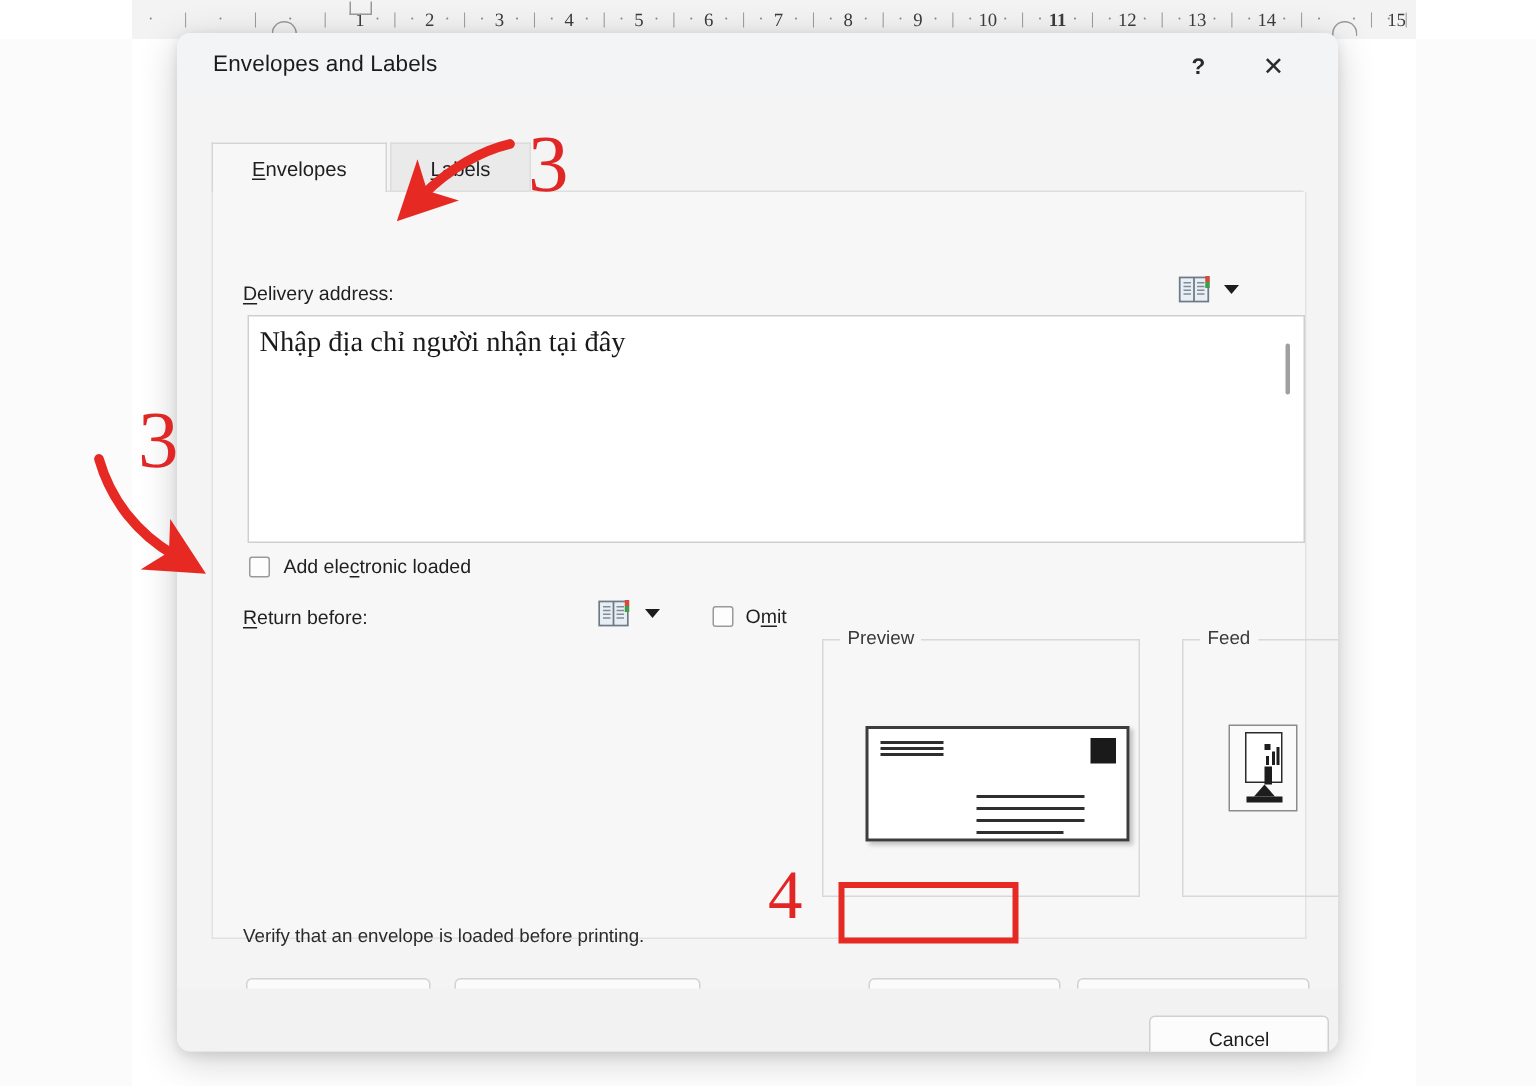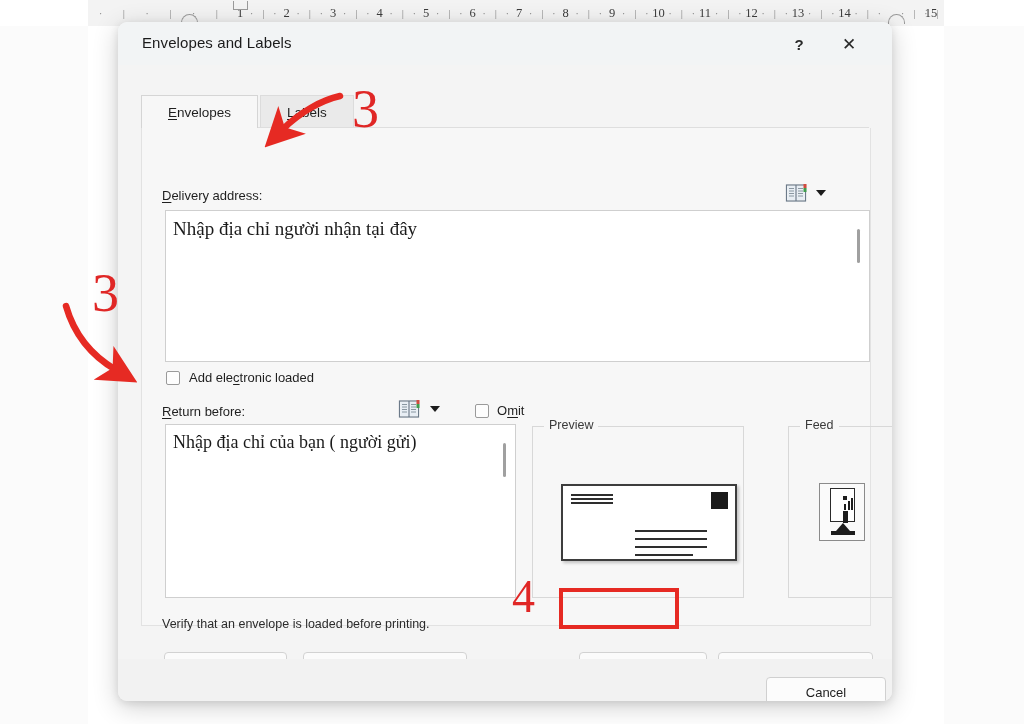--- a/index.html
+++ b/index.html
@@ -283,21 +283,21 @@
     background: transparent;
   }
   .group-title {
     position: absolute;
     top: -9px; left: 11px;
     background: #f7f7f7;
     padding: 0 5px;
     font-size: 12.5px;
     color: #3a3a3a;
   }
-  #preview-group { left: 390px; top: 298px; width: 212px; height: 172px; }
+  #preview-group { left: 406px; top: 298px; width: 212px; height: 172px; }
   #feed-group { left: 646px; top: 298px; width: 106px; height: 172px; }
 
   
   #envelope {
     position: absolute;
     left: 28px; top: 57px;
     width: 176px; height: 77px;
     background: #ffffff;
     border: 2px solid #3d3d3d;
     box-shadow: 2px 2px 3px rgba(0,0,0,0.22);
@@ -471,21 +471,21 @@
         <span class="rt dot" style="left: 489.125px;">·</span>
         <span class="rt dot" style="left: 512.375px;">·</span>
         <span class="rt num" style="left: 524px;">9</span>
         <span class="rt dash" style="left: 547.25px;">|</span>
         <span class="rt dot" style="left: 535.625px;">·</span>
         <span class="rt dot" style="left: 558.875px;">·</span>
         <span class="rt num" style="left: 570.5px;">10</span>
         <span class="rt dash" style="left: 593.75px;">|</span>
         <span class="rt dot" style="left: 582.125px;">·</span>
         <span class="rt dot" style="left: 605.375px;">·</span>
-        <span class="rt num" style="left: 617px;">11</span>
+        <span class="rt num" style="left: 617px; font-weight: bold;">11</span>
         <span class="rt dash" style="left: 640.25px;">|</span>
         <span class="rt dot" style="left: 628.625px;">·</span>
         <span class="rt dot" style="left: 651.875px;">·</span>
         <span class="rt num" style="left: 663.5px;">12</span>
         <span class="rt dash" style="left: 686.75px;">|</span>
         <span class="rt dot" style="left: 675.125px;">·</span>
         <span class="rt dot" style="left: 698.375px;">·</span>
         <span class="rt num" style="left: 710px;">13</span>
         <span class="rt dash" style="left: 733.25px;">|</span>
         <span class="rt dot" style="left: 721.625px;">·</span>
@@ -589,26 +589,20 @@
           <rect x="19.5" y="5" width="3" height="4" fill="#3f9e4d"></rect>
         </svg>
       </div>
       <div id="return-caret">
           <div class="caret"></div>
         </div>
 
       <div class="cb" id="omit-cb"></div>
       <div class="field-label" id="omit-label"><span>O</span><span class="u">m</span><span>it</span></div>
 
-      <div id="return-box">
-        <div id="return-text">Nhập địa chỉ của bạn ( người gửi)</div>
-        <div class="thin-scroll" style="top:4px; height:166px;">
-          <div class="thin-thumb" style="top:14px; height:34px;"></div>
-        </div>
-      </div>
 
       <div class="groupbox" id="preview-group">
         <div class="group-title">Preview</div>
         <div id="envelope">
           <div class="env-line" style="left:8px; top:8px; width:42px;"></div>
           <div class="env-line" style="left:8px; top:12px; width:42px;"></div>
           <div class="env-line" style="left:8px; top:16px; width:42px;"></div>
           <div id="env-stamp"></div>
           <div class="env-line" style="left:72px; top:44px; width:72px;"></div>
           <div class="env-line" style="left:72px; top:52px; width:72px;"></div>

